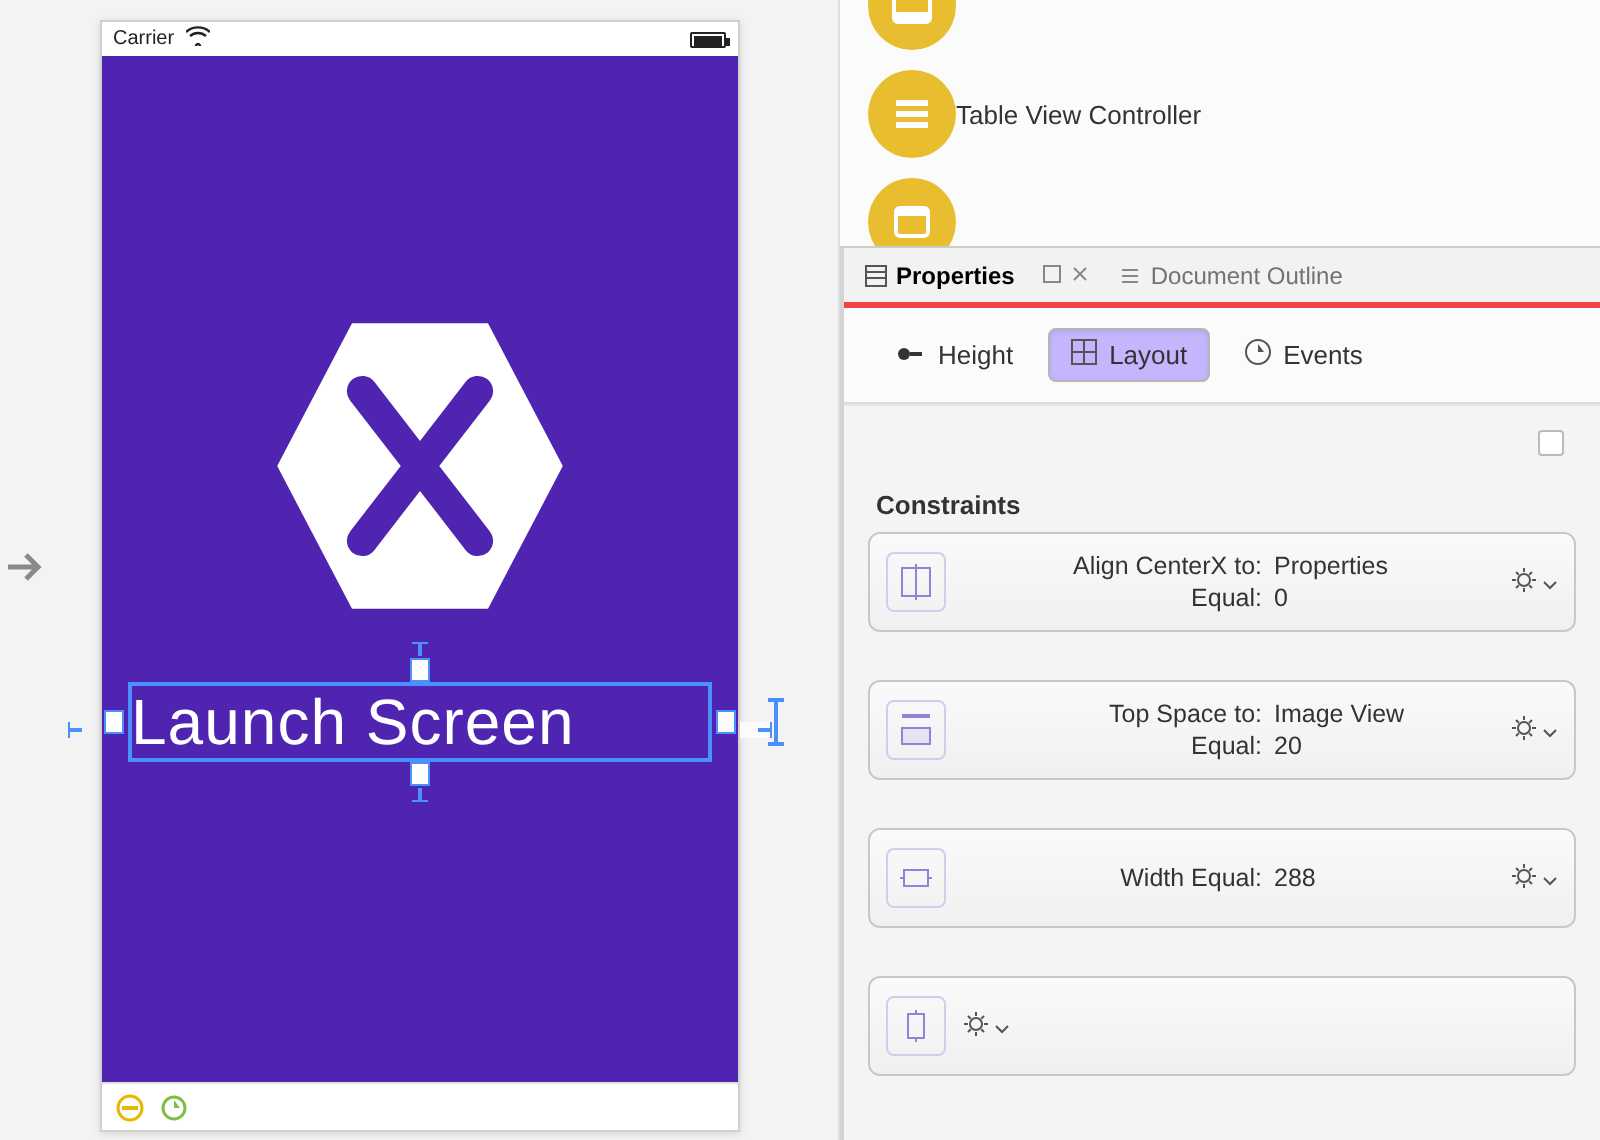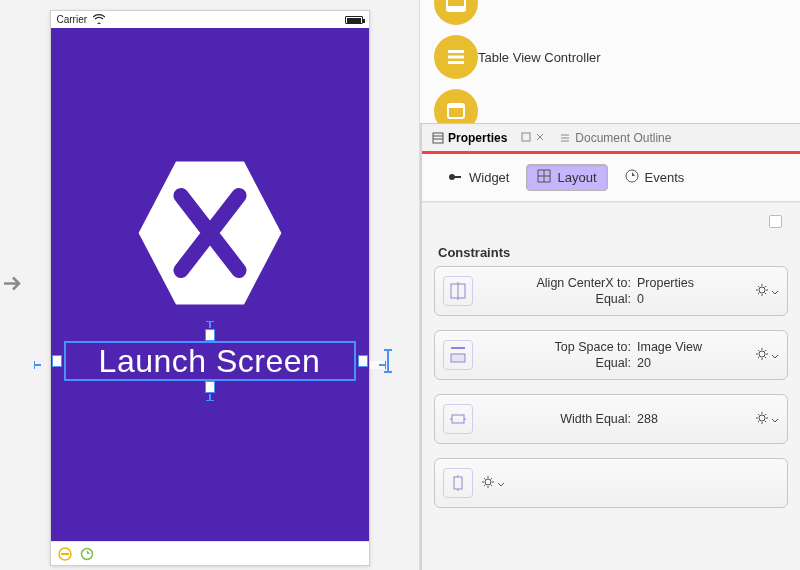--- a/index.html
+++ b/index.html
@@ -71,21 +71,21 @@
   .label-wrap {
     position: relative;
     margin-top: 22px;
   }
   .launch-label {
     width: 288px;
     height: 36px;
     font-size: 32px;
     font-weight: 300;
     color: #fff;
-    text-align: center;
+    text-align: left;
     line-height: 36px;
     letter-spacing: .5px;
   }
   .sel-outline {
     position: absolute;
     inset: -2px;
     border: 2px solid #4a90ff;
     pointer-events: none;
   }
   .handle {
@@ -212,21 +212,21 @@
     font-size:13px;
   }
   .constraint {
     background: linear-gradient(#fafafa,#f0f0f0);
     border:1px solid #c8c8c8;
     border-radius:6px;
     height:50px;
     display:flex;
     align-items:center;
     padding: 0 8px 0 8px;
-    margin-bottom:14px;
+    margin-bottom:24px;
     gap: 8px;
   }
   .c-icon {
     width:30px; height:30px;
     border:1px solid #d2cdf0;
     border-radius:4px;
     display:flex; align-items:center; justify-content:center;
     flex-shrink:0;
   }
   .c-body {
@@ -394,21 +394,21 @@
         <span>Document Outline</span>
       </div>
     </div>
 
     <div class="sub-tabs">
       <div class="sub-tab">
         <span><svg width="16" height="10" viewBox="0 0 16 10">
               <circle cx="5" cy="5" r="3" fill="#333"></circle>
               <rect x="8" y="4" width="6" height="2" fill="#333"></rect>
             </svg></span>
-        <span>Widget</span>
+        <span>Height</span>
       </div>
       <div class="sub-tab selected">
         <span><svg width="14" height="14" viewBox="0 0 14 14">
               <rect x="1" y="1" width="12" height="12" fill="none" stroke="#555"></rect>
               <path d="M1 7h12M7 1v12" stroke="#555"></path>
             </svg></span>
         <span>Layout</span>
       </div>
       <div class="sub-tab">
         <span><svg width="14" height="14" viewBox="0 0 14 14">

